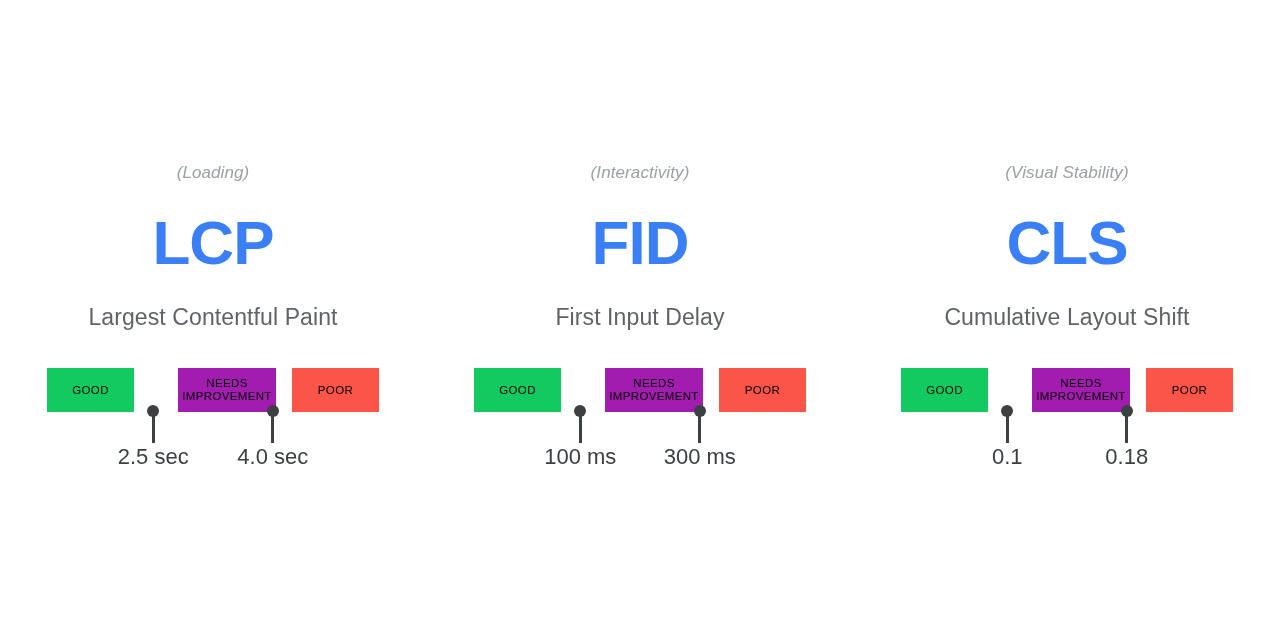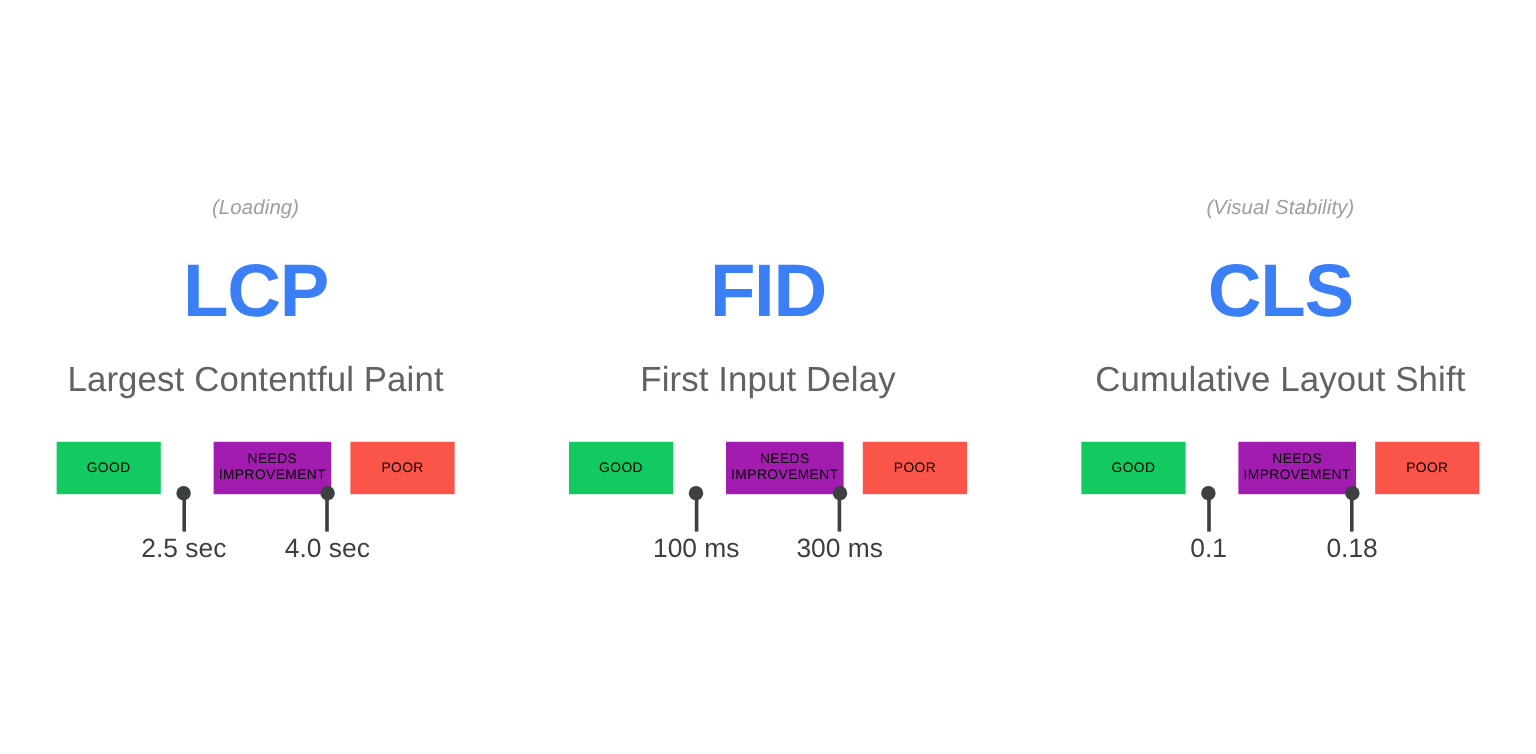--- a/index.html
+++ b/index.html
@@ -67,21 +67,21 @@
     color: #3b7ff6;
     letter-spacing: -1px;
   }
 
   .metric-fullname {
     position: absolute;
     top: 302px;
     left: 0;
     width: 426px;
     text-align: center;
-    font-size: 29px;
+    font-size: 23px;
     line-height: 30px;
     font-weight: 400;
     color: #5f6368;
     letter-spacing: 0.1px;
   }
 
   
   .bar-wrap {
     position: absolute;
     top: 368px;
@@ -179,20 +179,21 @@
         </div>
         <div class="tick" style="left:68%">
           <div class="stem"></div>
           <div class="dot"></div>
           <div class="tick-label">4.0 sec</div>
         </div>
       </div>
     </div>
 
     <div class="metric-col">
+      <div class="metric-category">(Interactivity)</div>
       <div class="metric-acronym">FID</div>
       <div class="metric-fullname">First Input Delay</div>
 
       <div class="bar-wrap">
         <div class="bar">
           <div class="segment good" style="width:32%">GOOD</div>
           <div class="segment needs" style="width:36%">NEEDS
 IMPROVEMENT</div>
           <div class="segment poor" style="width:32%">POOR</div>
         </div>

